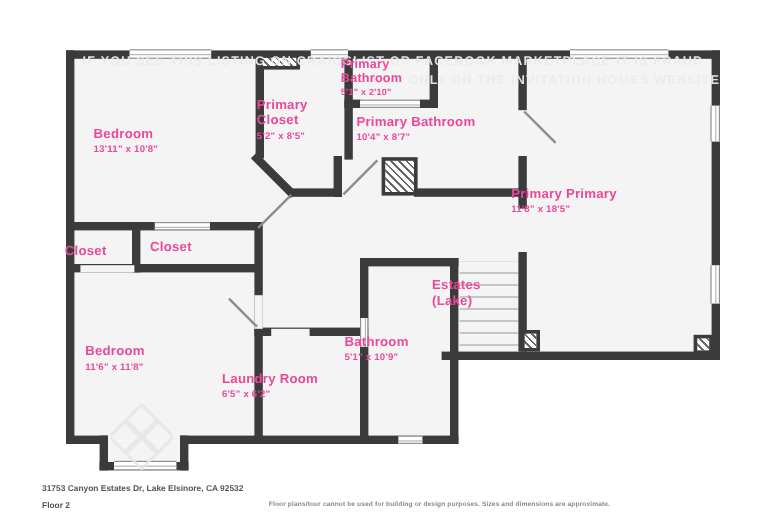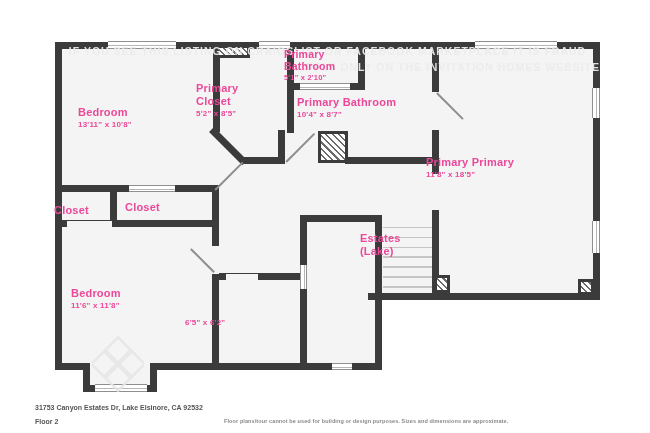--- a/index.html
+++ b/index.html
@@ -111,21 +111,21 @@
       <path d="M9 12 L19 22 L9 32 L-1 22 Z"></path>
       <path d="M31 12 L41 22 L31 32 L21 22 Z"></path>
       <path d="M20 23 L30 33 L20 43 L10 33 Z"></path>
     </g>
   </svg>
 
   <div class="room-label" style="left:138px;top:118px;width:120px">
     <div class="room-name">Bedroom</div>
     <div class="room-dims">13'11" x 10'8"</div>
   </div>
-  <div class="room-label" style="left:236px;top:100px;width:80px">
+  <div class="room-label" style="left:254px;top:100px;width:80px">
     <div class="room-name">Primary Closet</div>
     <div class="room-dims">5'2" x 8'5"</div>
   </div>
   <div class="room-label small" style="left:327px;top:65px;width:86px">
     <div class="room-name">Primary Bathroom</div>
     <div class="room-dims">5'1" x 2'10"</div>
   </div>
   <div class="room-label" style="left:377px;top:108px;width:160px">
     <div class="room-name">Primary Bathroom</div>
     <div class="room-dims">10'4" x 8'7"</div>
@@ -138,21 +138,26 @@
     <div class="room-name">Closet</div>
   </div>
   <div class="room-label" style="left:160px;top:207px;width:70px">
     <div class="room-name">Closet</div>
   </div>
   <div class="room-label" style="left:131px;top:299px;width:120px">
     <div class="room-name">Bedroom</div>
     <div class="room-dims">11'6" x 11'8"</div>
   </div>
   <div class="room-label" style="left:260px;top:322px;width:150px">
+    <div class="room-name">Laundry Room</div>
     <div class="room-dims">6'5" x 6'2"</div>
+  </div>
+  <div class="room-label" style="left:342px;top:291px;width:110px">
+    <div class="room-name">Bathroom</div>
+    <div class="room-dims">5'1" x 10'9"</div>
   </div>
   <div class="room-label big-dims" style="left:405px;top:245px;width:90px">
     <div class="room-name">Estates</div>
     <div class="room-dims">(Lake)</div>
   </div>
 
   <div class="addr" id="address">31753 Canyon Estates Dr, Lake Elsinore, CA 92532</div>
   <div class="addr" id="floor-label">Floor 2</div>
   <div id="disclaimer">Floor plans/tour cannot be used for building or design purposes. Sizes and dimensions are approximate.</div>
 

